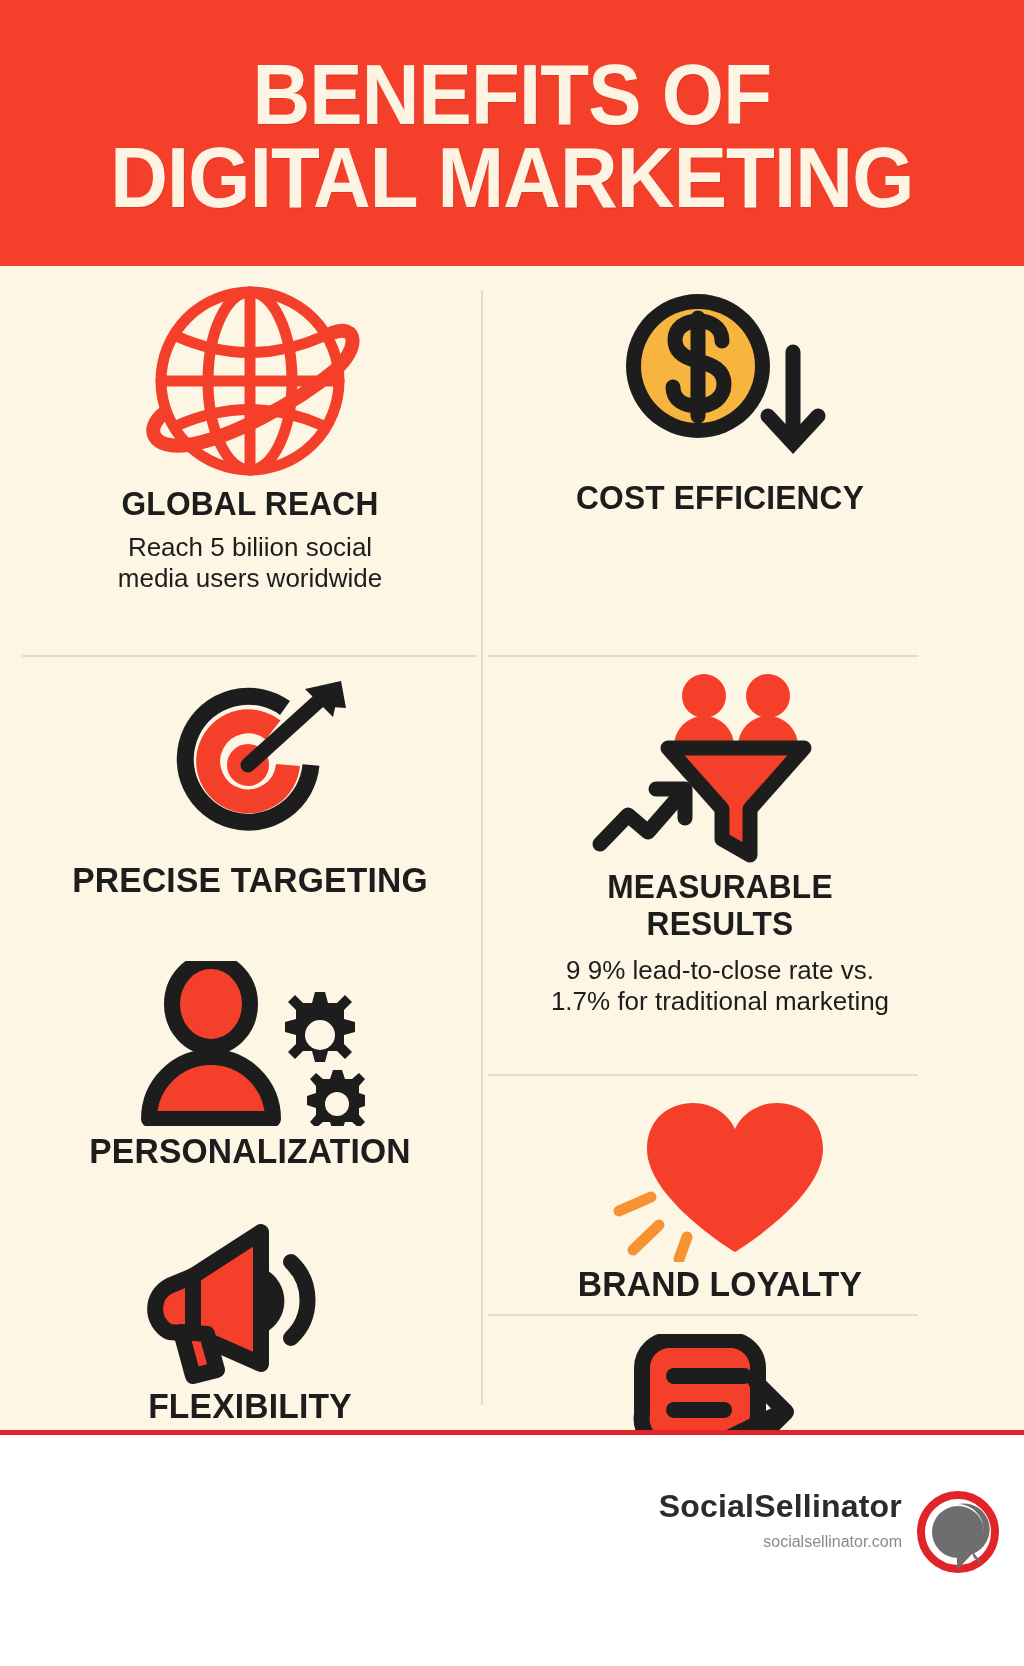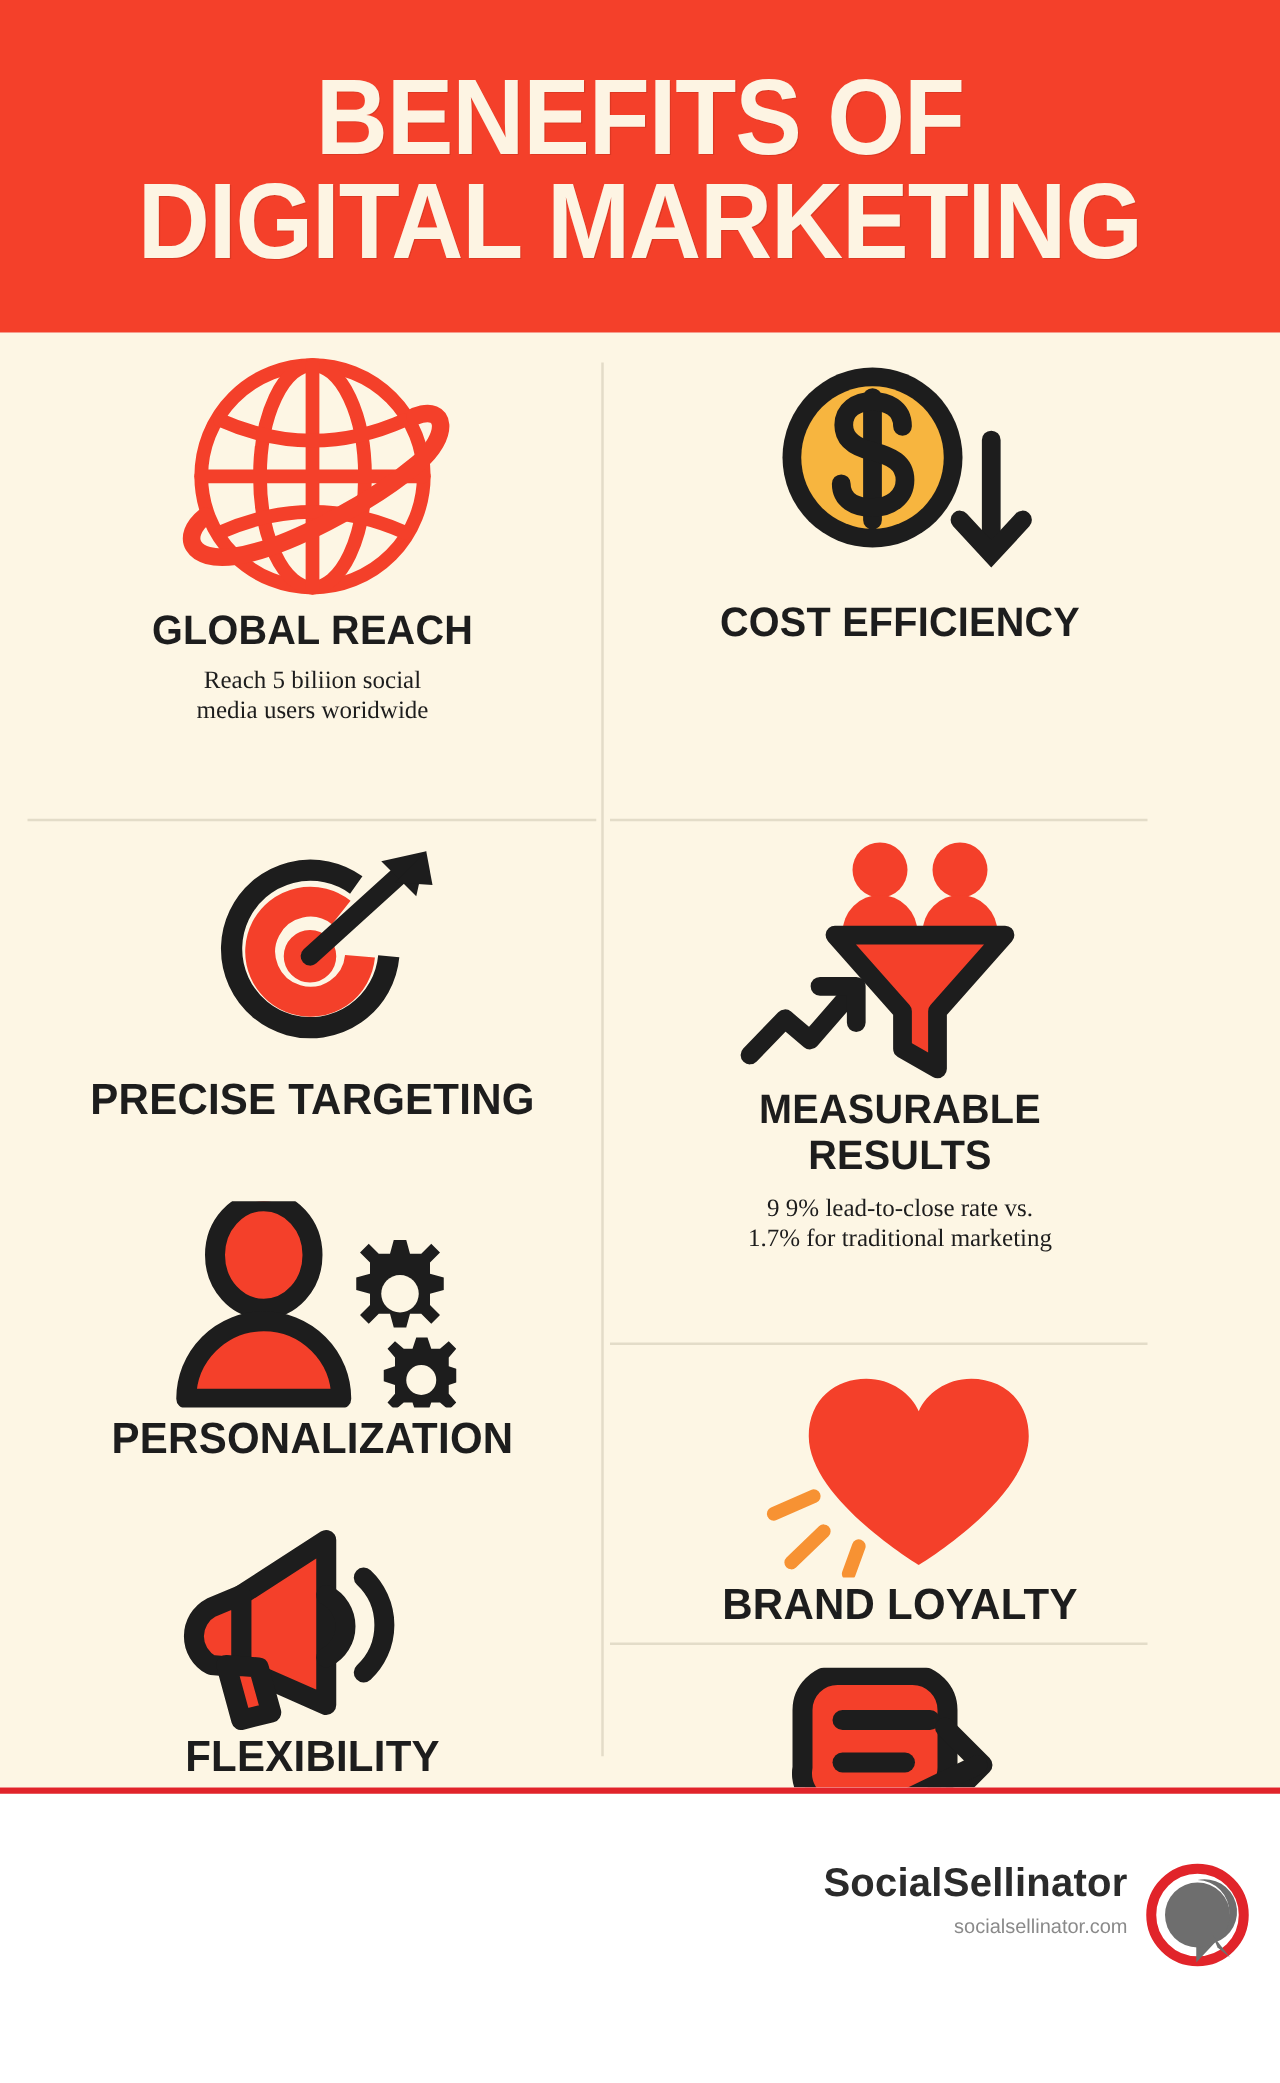--- a/index.html
+++ b/index.html
@@ -2,21 +2,21 @@
 <html><head>
 <meta charset="utf-8">
 <style>
   * { margin:0; padding:0; box-sizing:border-box; }
   html, body {
     width:1024px; height:1666px;
     background:#fdf6e4;
     font-family:"Liberation Sans", sans-serif;
     overflow:hidden;
   }
-  .page { position:relative; width:1024px; height:1666px; background:#ef4444; }
+  .page { position:relative; width:1024px; height:1666px; background:#7dd3fc; }
 
   
   .header {
     position:absolute; left:0; top:0; width:1024px; height:266px;
     background:#f4402a;
     display:flex; flex-direction:column;
     align-items:center; justify-content:center;
     padding-top:6px;
   }
   .header .line {
@@ -41,21 +41,21 @@
     position:absolute; top:24px; left:481px; width:2px; height:1115px;
     background:#e3dcc8;
   }
   .cell { position:absolute; text-align:center; }
   .cell .title {
     font-weight:bold; color:#1d1d1d;
     font-size:33px; letter-spacing:0.2px; line-height:1.12;
     transform:scaleX(0.96);
   }
   .cell .desc {
-    font-size:20px; color:#1d1d1d; line-height:1.2; margin-top:9px;font-family:Liberation Serif, serif;
+    font-size:26px; color:#1d1d1d; line-height:1.2; margin-top:9px;
   }
   .hdiv { position:absolute; height:2px; background:#e3dcc8; }
 
   .icon-wrap { display:flex; align-items:center; justify-content:center; }
 
   
   .footer {
     position:absolute; left:0; top:1430px; width:1024px; height:236px;
     background:#ffffff;
   }

